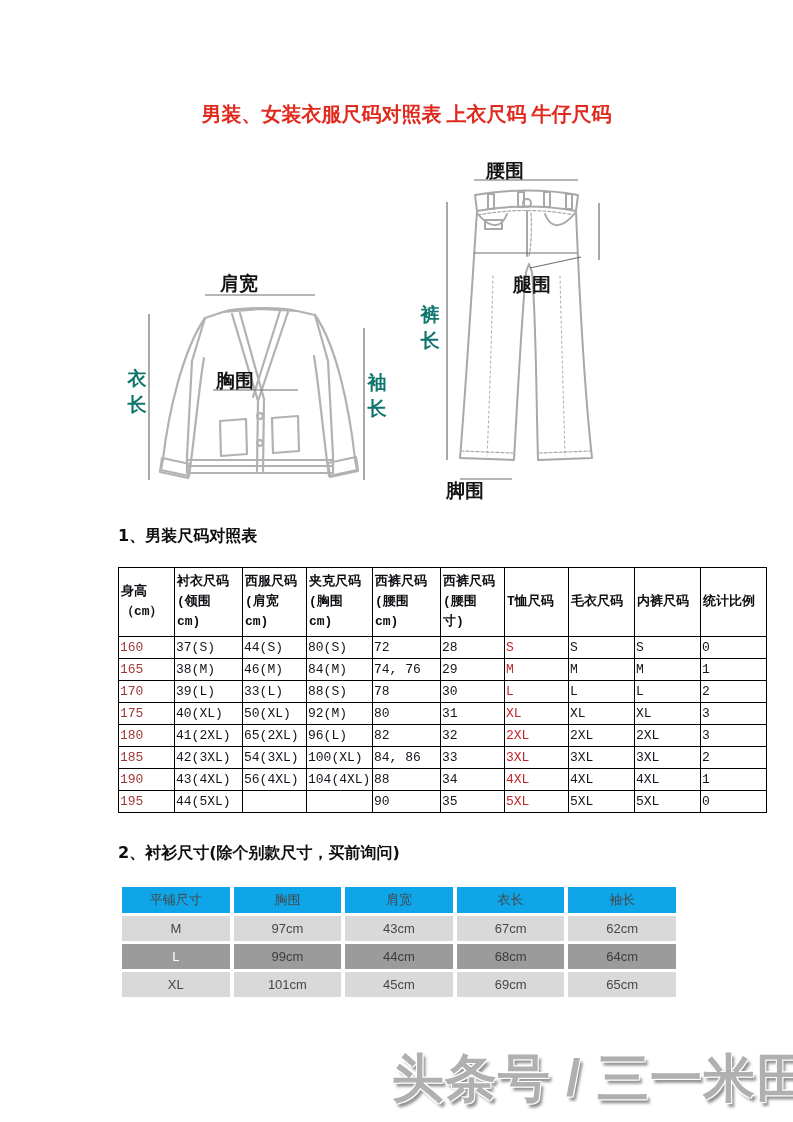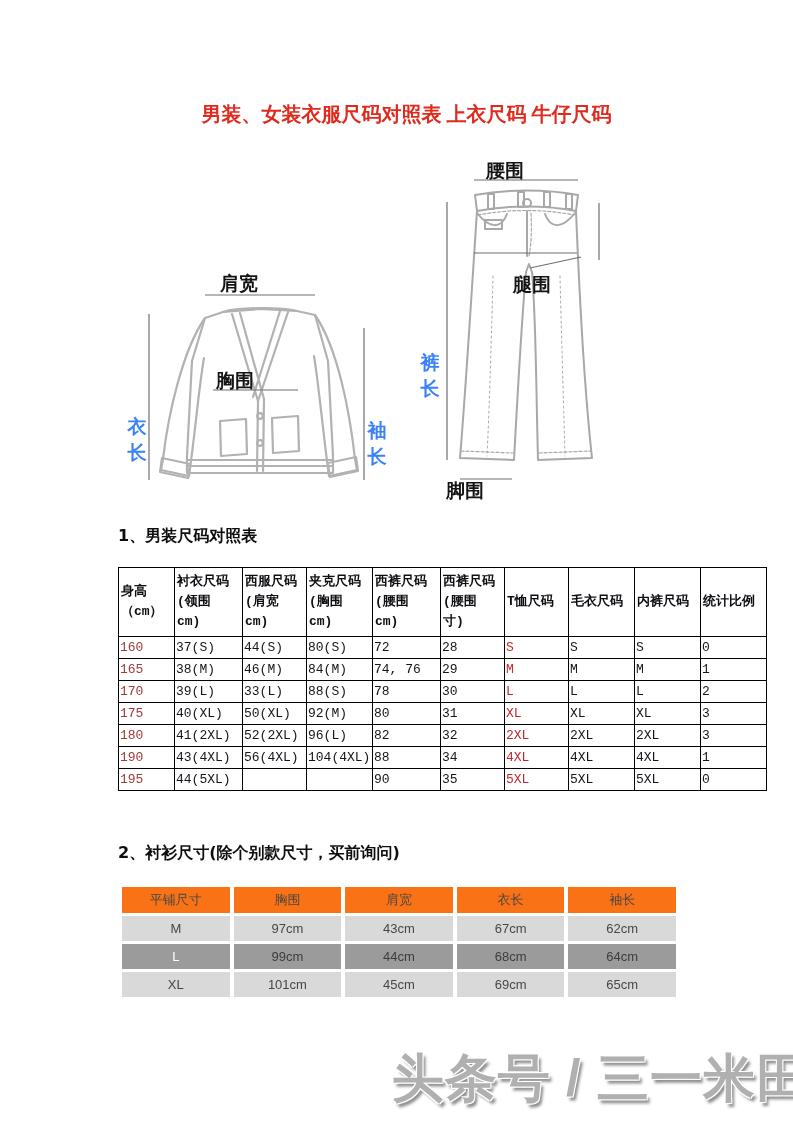--- a/index.html
+++ b/index.html
@@ -2,38 +2,38 @@
 <html><head>
 <meta charset="utf-8">
 <style>
   html,body{margin:0;padding:0;background:#fff;}
   .page{position:relative;width:793px;height:1122px;background:#fff;overflow:hidden;
         font-family:"Liberation Sans", sans-serif;padding-left:20px;}
   .title{position:absolute;left:0;right:0;top:101px;text-align:center;
          font-family:"Liberation Serif", serif;font-weight:bold;font-size:20px;color:#e02a1e;}
   .svgwrap{position:absolute;}
   .dlabel{position:absolute;font-weight:bold;font-size:19px;color:#141414;text-align:left;}
-  .vlabel{position:absolute;font-weight:bold;font-size:19px;color:#3b82f6;width:22px;
-          line-height:26px;text-align:center;word-break:break-all;margin-top:48px;}
+  .vlabel{position:absolute;font-weight:bold;font-size:19px;color:#0f766e;width:22px;
+          line-height:26px;text-align:center;word-break:break-all;}
   .sect{position:absolute;left:118px;font-weight:bold;font-size:16px;color:#0e0e0e;
         font-family:"DejaVu Sans", sans-serif;}
   
   .t1{position:absolute;left:118px;top:567px;width:648px;border-collapse:collapse;
       table-layout:fixed;font-family:"Liberation Mono","DejaVu Sans Mono",monospace;}
   .t1 th,.t1 td{border:1px solid #000;overflow:hidden;}
   .t1 th{font-size:13px;font-weight:bold;white-space:pre-line;text-align:left;
          vertical-align:middle;padding:1px 2px;height:66px;line-height:20px;color:#0d0d12;}
   .t1 td{font-size:13px;padding:0 1px;height:21px;line-height:21px;vertical-align:middle;
          text-align:left;color:#14141c;}
   .t1 td:first-child{color:#a03a3a;}
   .t1 td:nth-child(7){color:#c5262b;}
   
   .t2{position:absolute;left:118px;top:884px;width:562px;border-collapse:separate;
       border-spacing:4px 3px;table-layout:fixed;font-size:13px;color:#474747;}
-  .t2 th{background:#f97316;height:24px;font-weight:normal;text-align:center;}
+  .t2 th{background:#0ea5e9;height:24px;font-weight:normal;text-align:center;}
   .t2 td{background:#d9d9d9;height:23px;text-align:center;}
   .t2 tr.hl td{background:#9b9b9b;color:#3d3d3d;}
   .t2 tr.hl td:first-child{color:#ffffff;}
   .wm{position:absolute;right:4px;top:1052px;font-size:52px;line-height:52px;font-weight:bold;
       color:#b0b0b0;letter-spacing:1px;
       text-shadow:1px 1px 0 #fff,-1px -1px 0 #fff,-1px 1px 0 #fff,1px -1px 0 #fff,3px 4px 3px #8f8f8f;}
   svg path,svg line,svg rect,svg circle{fill:none;}
 </style>
 </head>
 <body>
@@ -195,28 +195,40 @@
           <td>80</td>
           <td>31</td>
           <td>XL</td>
           <td>XL</td>
           <td>XL</td>
           <td>3</td>
     </tr>
     <tr>
       <td>180</td>
           <td>41(2XL)</td>
-          <td>52(2XL)</td>
+          <td>65(2XL)</td>
           <td>96(L)</td>
           <td>82</td>
           <td>32</td>
           <td>2XL</td>
           <td>2XL</td>
           <td>2XL</td>
           <td>3</td>
+    </tr>
+    <tr>
+      <td>185</td>
+          <td>42(3XL)</td>
+          <td>54(3XL)</td>
+          <td>100(XL)</td>
+          <td>84, 86</td>
+          <td>33</td>
+          <td>3XL</td>
+          <td>3XL</td>
+          <td>3XL</td>
+          <td>2</td>
     </tr>
     <tr>
       <td>190</td>
           <td>43(4XL)</td>
           <td>56(4XL)</td>
           <td>104(4XL)</td>
           <td>88</td>
           <td>34</td>
           <td>4XL</td>
           <td>4XL</td>

